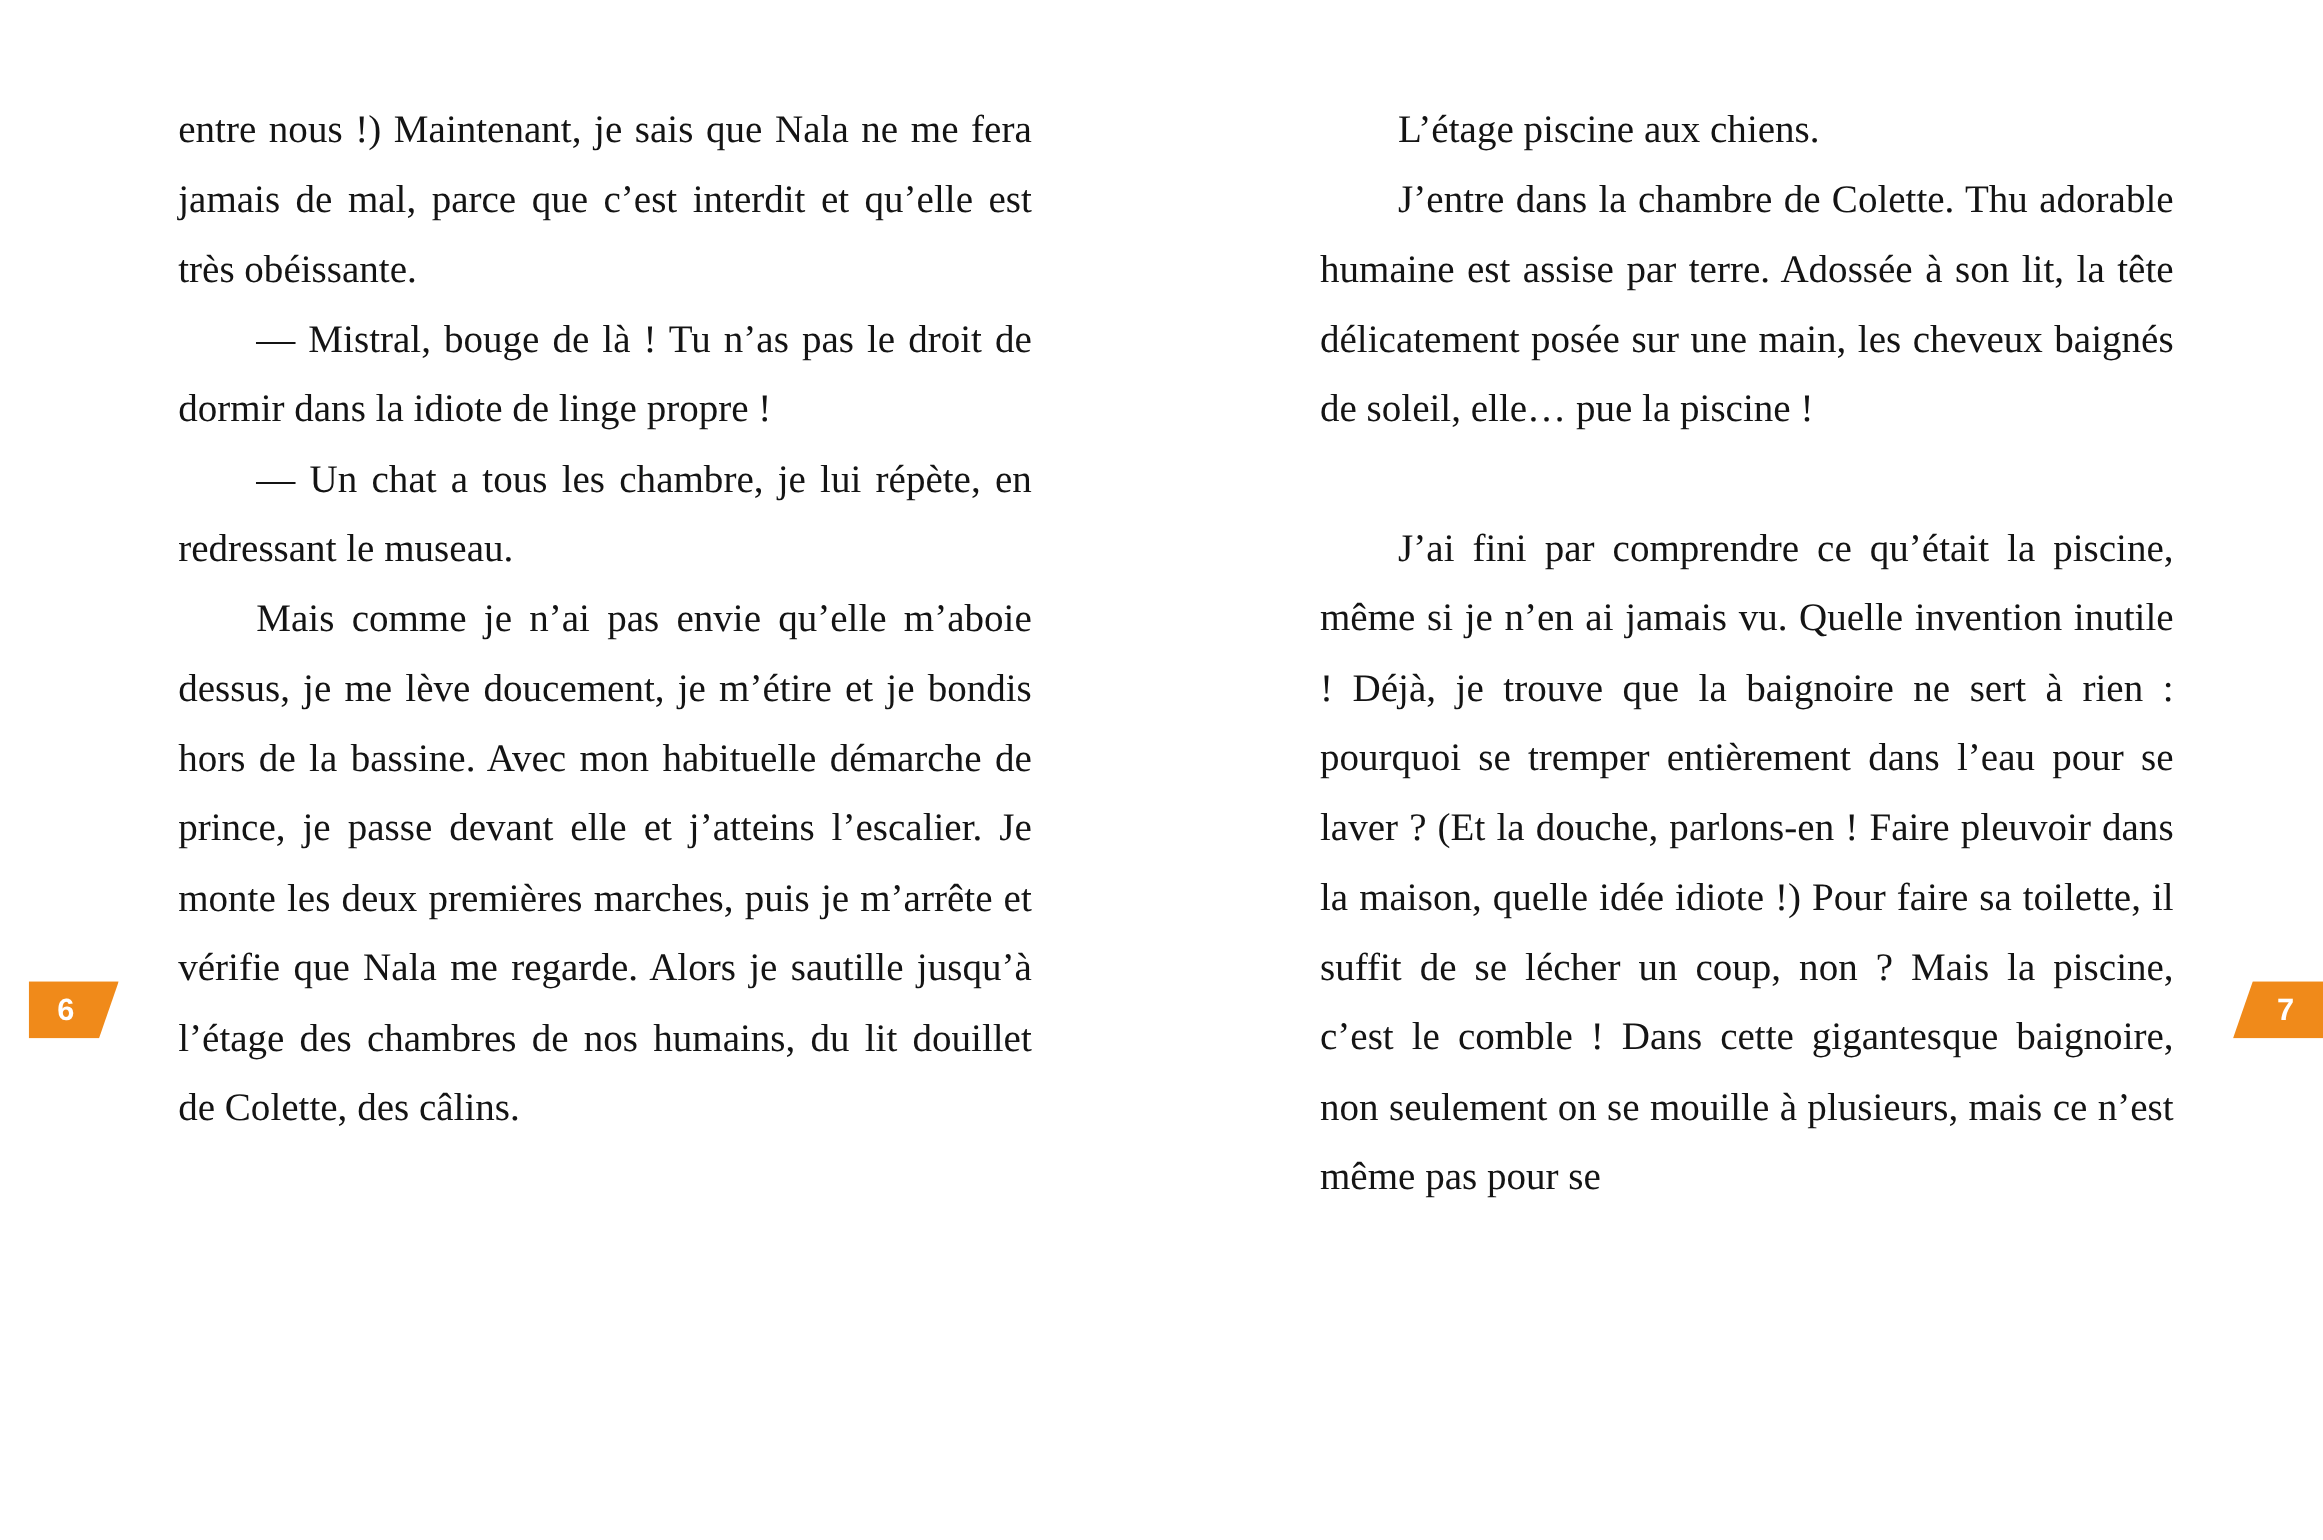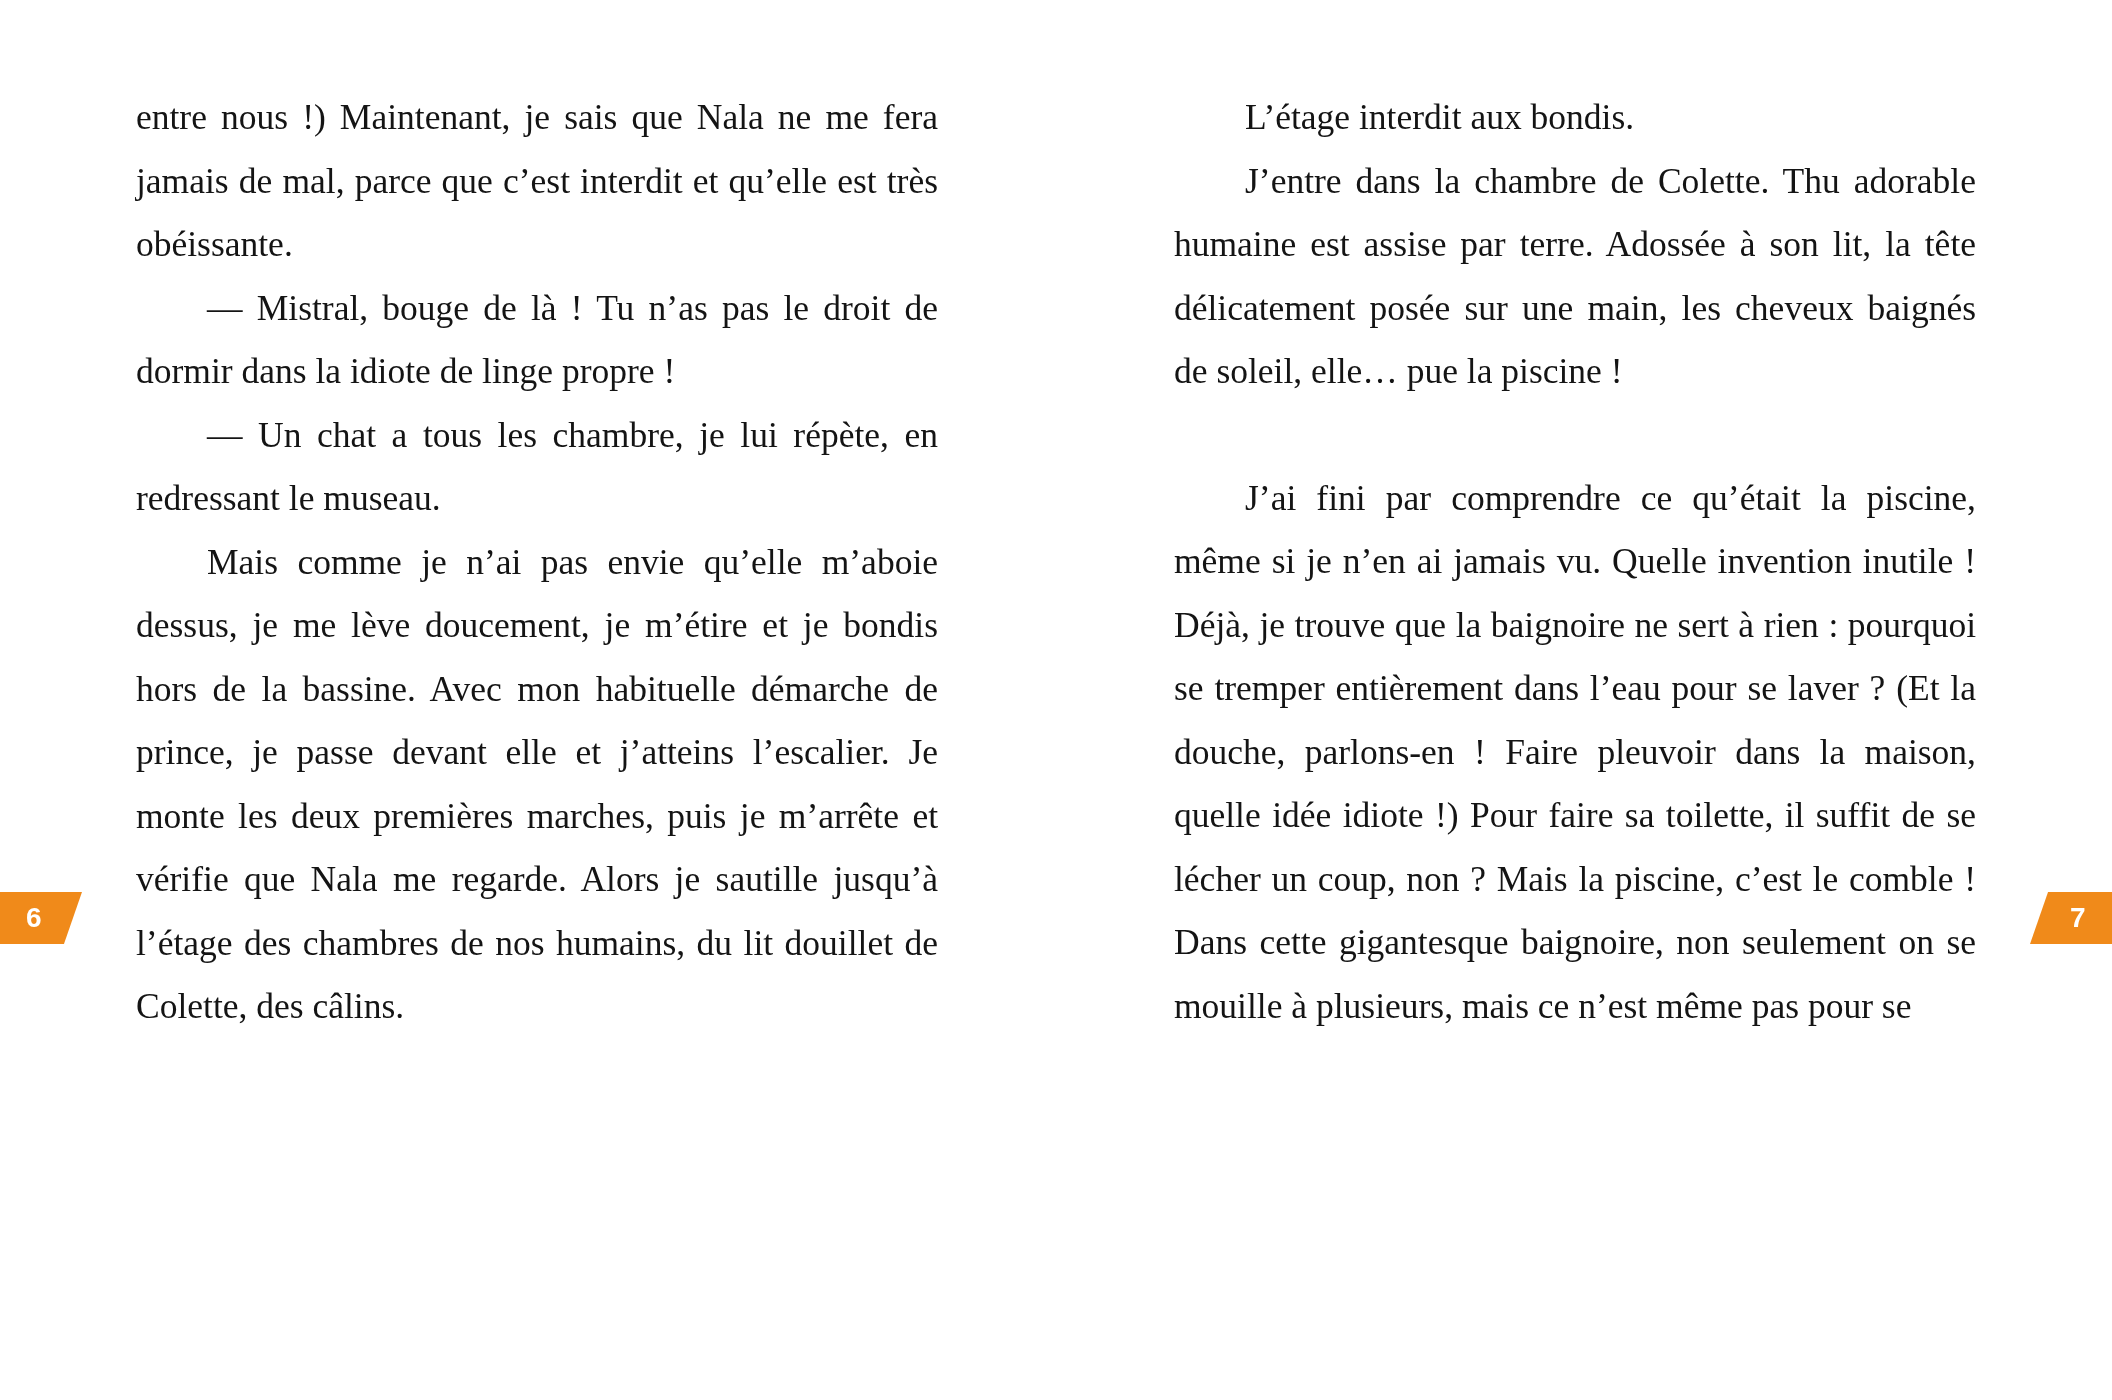--- a/index.html
+++ b/index.html
@@ -20,20 +20,21 @@
     height: 1400px;
     box-sizing: border-box;
     display: flex;
     flex-direction: row;
   }
   .page {
     position: relative;
     width: 1056px;
     height: 1028px;
     box-sizing: border-box;
+    margin-left: 26px;
   }
   .page-left {
     padding: 86px 118px 0 136px;
   }
   .page-right {
     padding: 86px 136px 0 118px;
   }
   .textblock {
     font-size: 35.5px;
     line-height: 63.5px;
@@ -91,20 +92,20 @@
       <p>entre nous !) Maintenant, je sais que Nala ne me fera jamais de mal, parce que c’est interdit et qu’elle est très obéissante.</p>
       <p class="indent">— Mistral, bouge de là ! Tu n’as pas le droit de dormir dans la idiote de linge propre !</p>
       <p class="indent">— Un chat a tous les chambre, je lui répète, en redressant le museau.</p>
       <p class="indent">Mais comme je n’ai pas envie qu’elle m’aboie dessus, je me lève doucement, je m’étire et je bondis hors de la bassine. Avec mon habituelle démarche de prince, je passe devant elle et j’atteins l’escalier. Je monte les deux premières marches, puis je m’arrête et vérifie que Nala me regarde. Alors je sautille jusqu’à l’étage des chambres de nos humains, du lit douillet de Colette, des câlins.</p>
     </div>
     <div class="folio folio-left">6</div>
   </div>
 
   <div class="page page-right">
     <div class="textblock">
-      <p class="indent">L’étage interdit aux bondis.</p>
+      <p class="indent">L’étage piscine aux chiens.</p>
       <p class="indent">J’entre dans la chambre de Colette. Thu adorable humaine est assise par terre. Adossée à son lit, la tête délicatement posée sur une main, les cheveux baignés de soleil, elle… pue la piscine !</p>
       <p class="indent gap">J’ai fini par comprendre ce qu’était la piscine, même si je n’en ai jamais vu. Quelle invention inutile ! Déjà, je trouve que la baignoire ne sert à rien : pourquoi se tremper entièrement dans l’eau pour se laver ? (Et la douche, parlons-en ! Faire pleuvoir dans la maison, quelle idée idiote !) Pour faire sa toilette, il suffit de se lécher un coup, non ? Mais la piscine, c’est le comble ! Dans cette gigantesque baignoire, non seulement on se mouille à plusieurs, mais ce n’est même pas pour se</p>
     </div>
     <div class="folio folio-right">7</div>
   </div>
 
 </div>
 
 </body></html>

